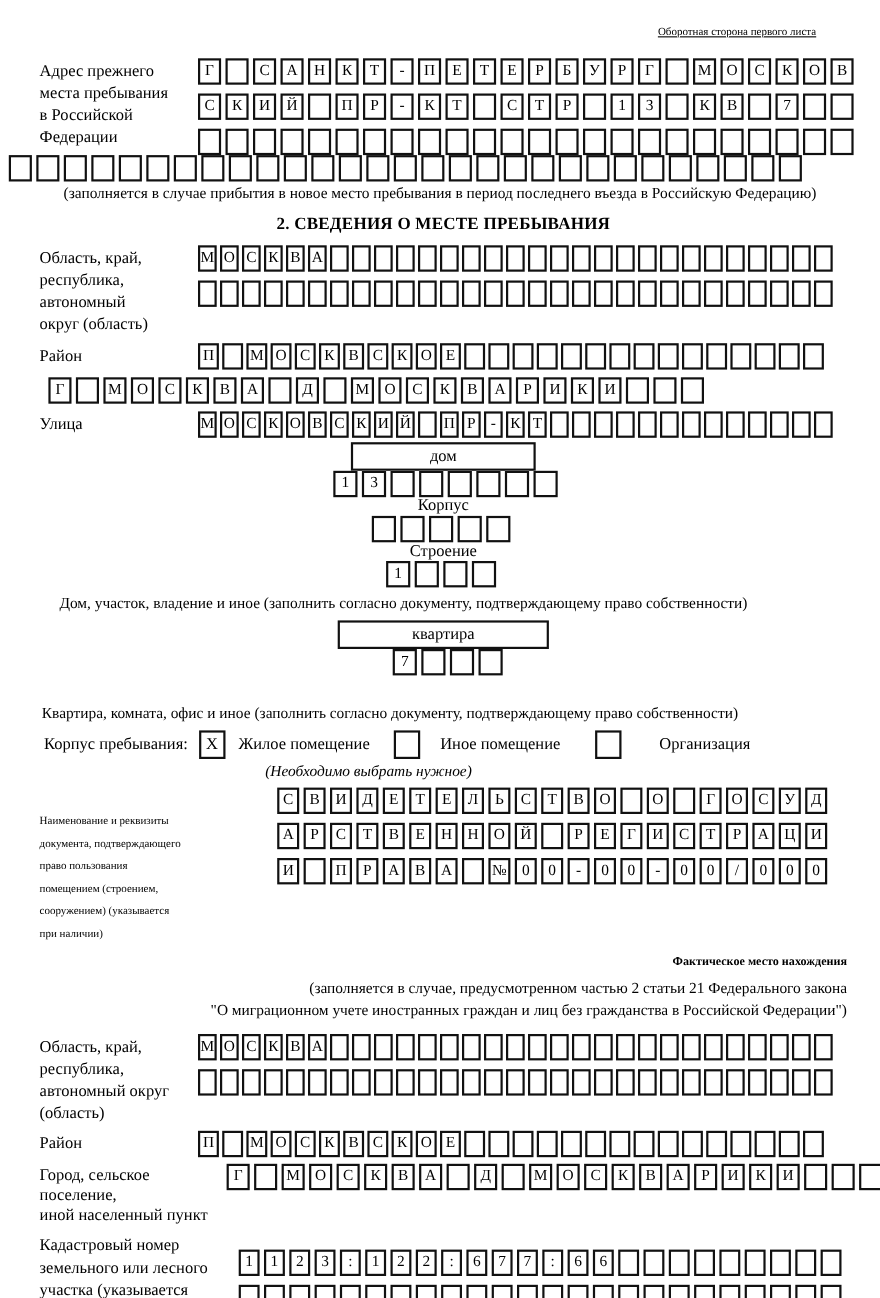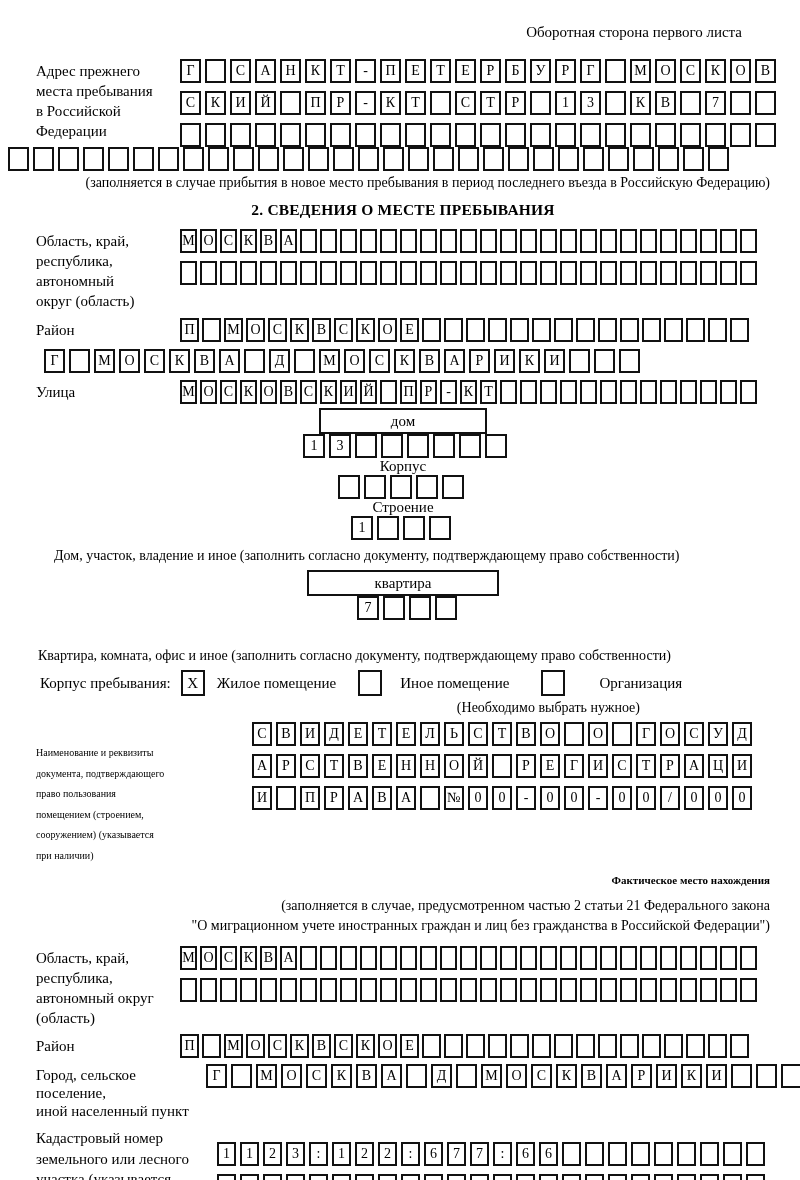--- a/index.html
+++ b/index.html
@@ -3,41 +3,41 @@
 <meta charset="utf-8">
 <style>
   * { margin:0; padding:0; box-sizing:border-box; }
   html,body { background:#ffffff; }
   body {
     width:800px; height:1180px; overflow:hidden;
     font-family:"Liberation Serif", serif;
     color:#000; font-size:15px; position:relative;
     padding:24px 30px 0 36px;
   }
-  .hdr-note { text-align:right; padding-right:28px; font-size:15px; margin-bottom:18px; }
+  .hdr-note { text-align:right; padding-right:28px; font-size:10px; margin-bottom:18px;text-decoration:underline; }
 
   .grp { display:flex; align-items:flex-start; }
   .label-col { width:144px; flex:none; font-size:15px; line-height:20px; padding-top:2px; }
   .rows-col { flex:none; display:flex; flex-direction:column; }
 
   .cellrow { display:flex; margin-bottom:8px; }
   .cell {
     height:24px; border:2px solid #111; flex:none;
     display:flex; align-items:center; justify-content:center;
     font-size:14px; font-family:"Liberation Serif", serif; background:#fff;
   }
   .c21 .cell { width:21px; margin-right:4px; }
   .c17 .cell { width:17px; margin-right:3px; }
   .c19 .cell { width:19px; margin-right:3px; }
   .c20 .cell { width:20px; margin-right:4px; }
   .c19g4 .cell { width:19px; margin-right:4px; }
   .c22 .cell { width:22px; margin-right:4px; }
 
   .fullrow { margin-left:-28px; margin-bottom:4px; }
-  .note { font-size:14px; text-align:right; margin:0 0 6px -6px; }
+  .note { font-size:14px; text-align:center; margin:0 0 6px -6px; }
   .sec-title { font-size:15.5px; font-weight:bold; text-align:center; margin:10px 0 10px 0; letter-spacing:.2px; }
 
   .bigbox {
     border:2px solid #111; height:26px; display:flex;
     align-items:center; justify-content:center; font-size:15px; flex:none;
   }
   .inline-row { display:flex; align-items:center; margin-bottom:8px;flex-direction:column; }
   .inline-label { font-size:15px; margin:0 10px 0 10px; }
 
   .chkrow { display:flex; align-items:center; margin:4px 0 4px 4px; }
@@ -391,21 +391,21 @@
 
 <div class="chkrow">
   <span>Корпус пребывания:</span>
   <span class="chk" style="margin-left:10px;">X</span>
   <span style="margin-left:12px;">Жилое помещение</span>
   <span class="chk" style="margin-left:22px;"></span>
   <span style="margin-left:18px;">Иное помещение</span>
   <span class="chk" style="margin-left:32px;"></span>
   <span style="margin-left:34px;">Организация</span>
 </div>
-<div class="note" style="margin-right:130px;">(Необходимо выбрать нужное)</div>
+<div class="note" style="margin-right:130px;font-style:italic;">(Необходимо выбрать нужное)</div>
 
 <div class="grp" style="margin-top:4px;">
   <div class="doc-label" style="white-space: pre-line;">Наименование и реквизиты
 документа, подтверждающего
 право пользования
 помещением (строением,
 сооружением) (указывается
 при наличии)</div>
   <div class="rows-col">
     <div class="cellrow c20">

